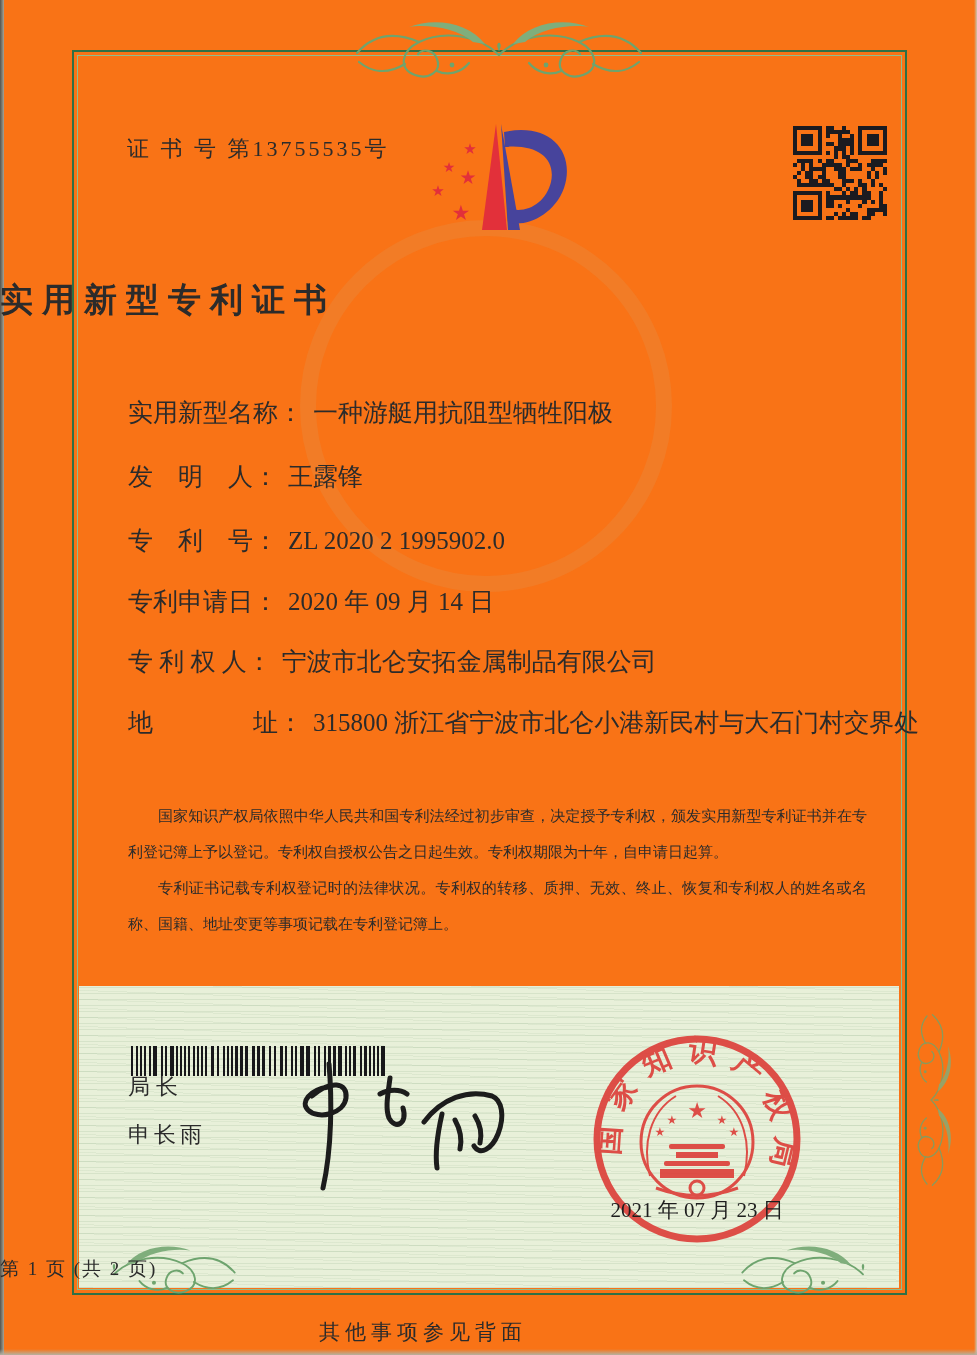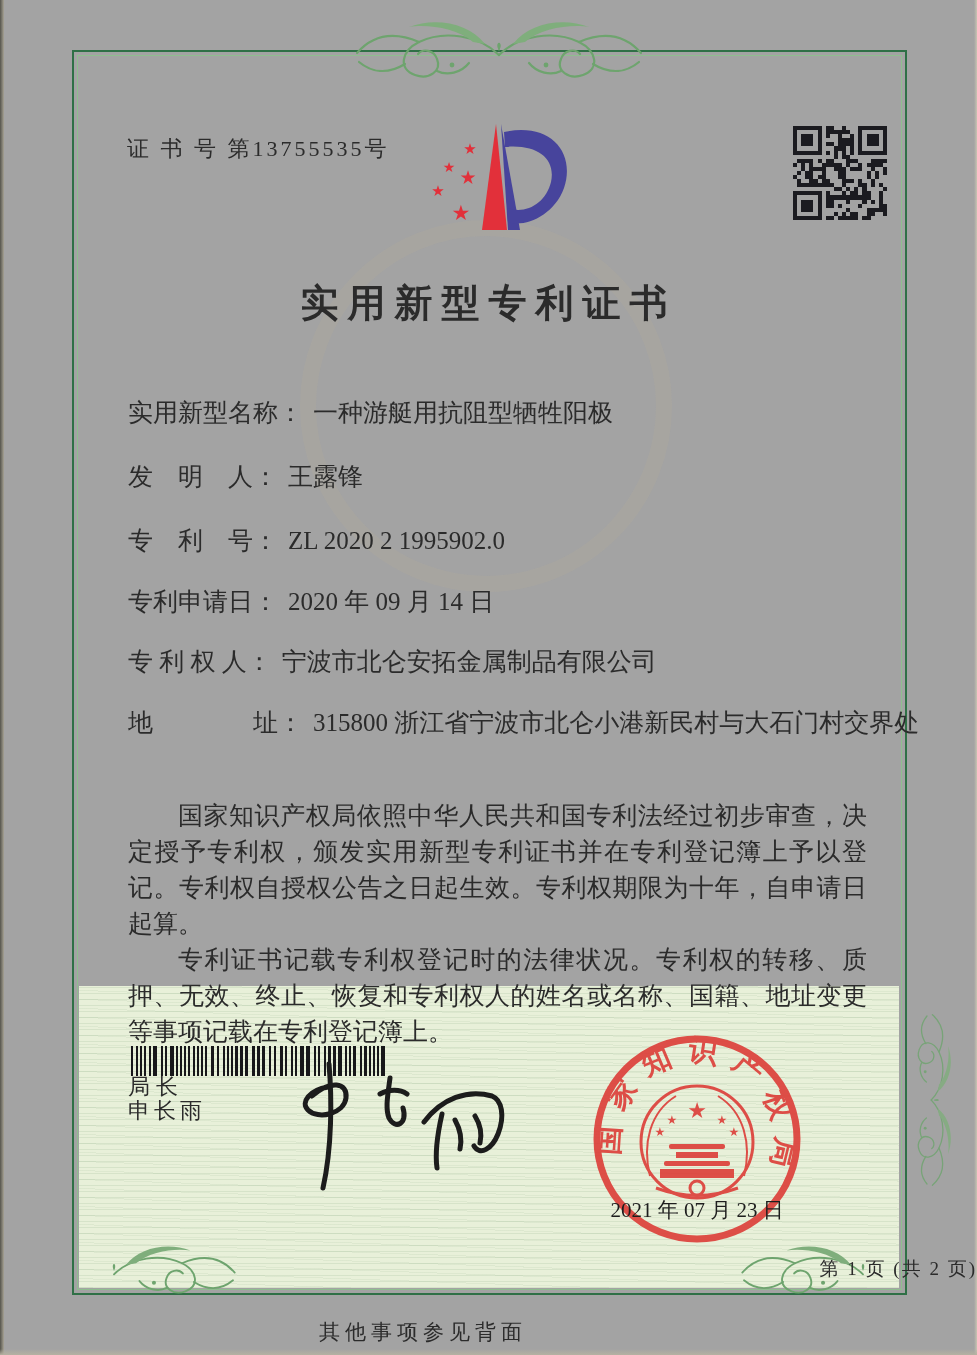--- a/index.html
+++ b/index.html
@@ -1,48 +1,48 @@
 <!DOCTYPE html>
 <html><head>
 <meta charset="utf-8">
 <style>
   html,body{margin:0;padding:0;background:#d8d4c6;}
-  .page{position:relative;width:977px;height:1355px;background:#a3a3a3;overflow:hidden;
+  .page{position:relative;width:977px;height:1355px;background:#f97316;overflow:hidden;
         font-family:"Liberation Serif","DejaVu Serif",serif;color:#2b2b2b;}
   
   .edge-left{position:absolute;left:0;top:0;width:4px;height:1355px;background:linear-gradient(90deg,#55544c,#a7a395);}
   .edge-bottom{position:absolute;left:0;top:1349px;width:977px;height:6px;background:linear-gradient(180deg,rgba(120,116,100,0),#b5b1a1);}
   .edge-right{position:absolute;right:0;top:0;width:3px;height:1355px;background:linear-gradient(270deg,#c9c4b2,rgba(201,196,178,0));}
   
   .frame{position:absolute;left:72px;top:50px;width:831px;height:1241px;border:2.5px solid #2f7046;}
   .frame-inner{position:absolute;left:3px;top:3px;right:3px;bottom:3px;border:1.5px solid #8fbe8f;}
   
   .watermark{position:absolute;left:300px;top:220px;width:340px;height:340px;border-radius:50%;
              border:16px solid rgba(203,186,144,0.13);}
   
   .band{position:absolute;left:79px;top:986px;width:820px;height:302px;
         background:#e8f0d9;
         background-image:repeating-linear-gradient(0deg,rgba(122,160,118,.16) 0 1px,rgba(122,160,118,0) 1px 6px),
                          repeating-linear-gradient(2deg,rgba(122,160,118,.10) 0 1px,rgba(122,160,118,0) 1px 9px);}
   .cert-no{position:absolute;left:127px;top:134px;font-size:22px;letter-spacing:3px;}
-  .title{position:absolute;left:0;top:278px;width:977px;text-align:center;
-         font-size:38px;font-weight:700;letter-spacing:9px;}
+  .title{position:absolute;left:0;top:278px;width:977px;text-align:left;
+         font-size:33px;font-weight:700;letter-spacing:9px;}
   .row{position:absolute;left:128px;font-size:25px;white-space:nowrap;}
   .row .lbl{display:inline-block;}
   .row .val{margin-left:10px;}
   .grant2{position:absolute;left:493px;top:0;}
-  .paras{position:absolute;left:128px;top:798px;width:739px;font-size:25px;line-height:36px;text-align:justify;}
+  .paras{position:absolute;left:128px;top:798px;width:739px;font-size:15px;line-height:36px;text-align:justify;}
   .paras p{margin:0;text-indent:2em;}
   .barcode{position:absolute;left:131px;top:1046px;width:256px;height:30px;}
   .director-title{position:absolute;left:128px;top:1072px;font-size:22px;letter-spacing:6px;}
-  .director-name{position:absolute;left:128px;top:1096px;font-size:22px;letter-spacing:4px;}
+  .director-name{position:absolute;left:128px;top:1120px;font-size:22px;letter-spacing:4px;}
   .signature{position:absolute;left:272px;top:1056px;width:240px;height:145px;}
   .seal{position:absolute;left:584px;top:1026px;width:230px;height:230px;opacity:.93;}
   .seal-date{position:absolute;left:597px;top:1196px;width:200px;text-align:center;font-size:21px;color:#1e1e1e;z-index:5;}
-  .page-info{position:absolute;left:0;top:1256px;width:977px;text-align:right;font-size:19px;letter-spacing:2px;}
+  .page-info{position:absolute;left:0;top:1256px;width:977px;text-align:left;font-size:19px;letter-spacing:2px;}
   .back-note{position:absolute;left:0;top:1318px;width:846px;text-align:center;font-size:21px;letter-spacing:5px;}
   .logo{position:absolute;left:408px;top:96px;width:180px;height:152px;}
   .qr{position:absolute;left:793px;top:126px;width:94px;height:94px;}
   .flourish-top{position:absolute;left:334px;top:12px;width:330px;height:90px;}
   .flourish-bl{position:absolute;left:84px;top:1238px;width:205px;height:70px;}
   .flourish-br{position:absolute;left:688px;top:1238px;width:205px;height:70px;transform:scaleX(-1);}
   .flourish-right{position:absolute;left:884px;top:1010px;width:90px;height:180px;opacity:.8;}
   svg{display:block;}
 </style>
 </head>

